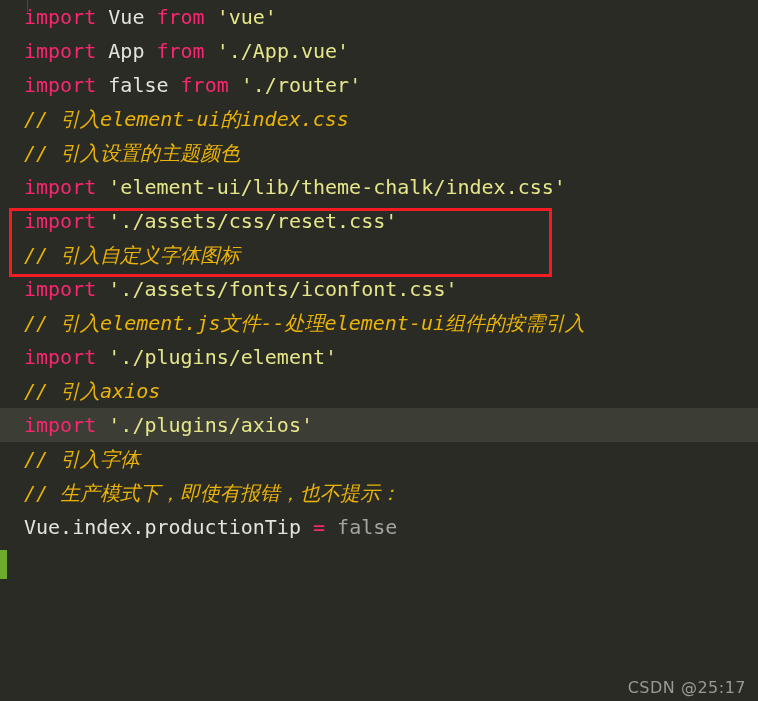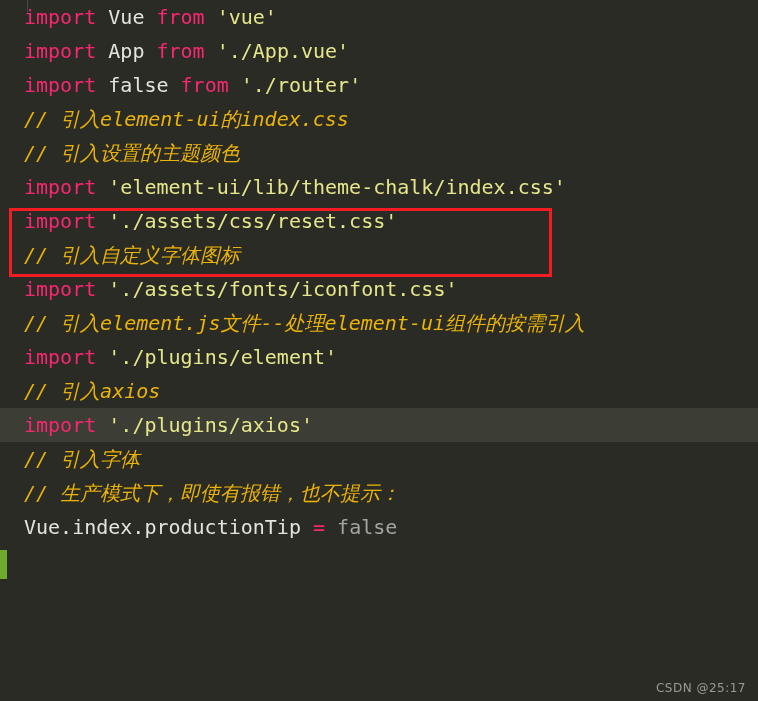--- a/index.html
+++ b/index.html
@@ -71,21 +71,21 @@
     height: 69px;
     border: 3px solid #f41c24;
     box-sizing: border-box;
     pointer-events: none;
   }
   .watermark {
     position: absolute;
     right: 12px;
     bottom: 6px;
     font-family: "DejaVu Sans", "Liberation Sans", sans-serif;
-    font-size: 12px;
+    font-size: 16px;
     line-height: 14px;
     color: #9a9a93;
     letter-spacing: 0.5px;
   }
 </style>
 </head>
 <body>
 
 <div id="editor">
 

